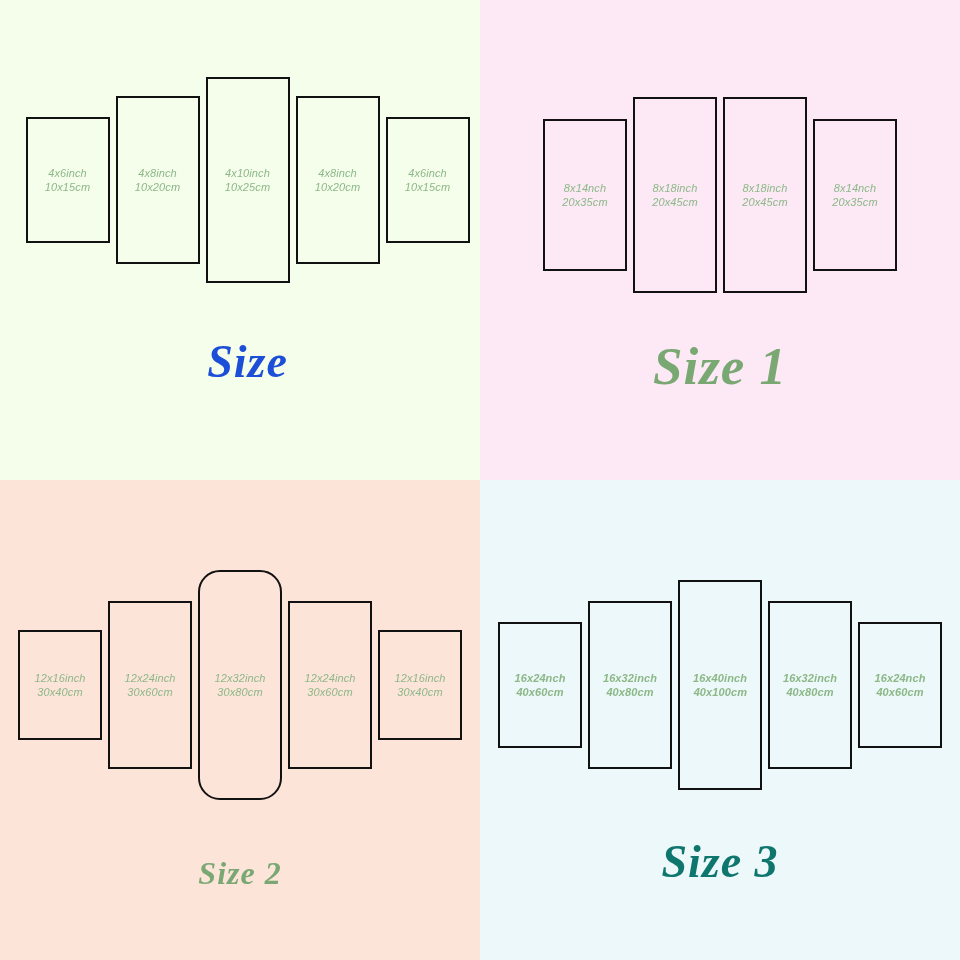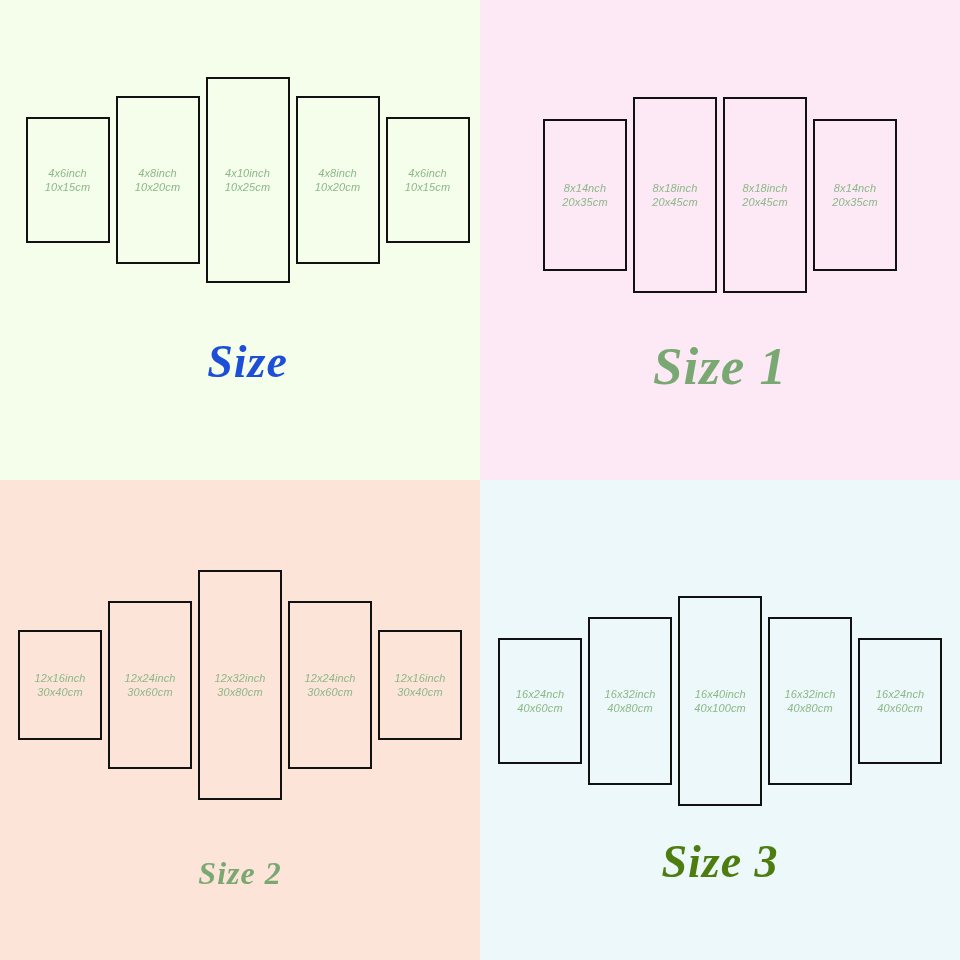--- a/index.html
+++ b/index.html
@@ -65,21 +65,21 @@
   
   .q0 .cluster{top:-10px;height:380px;}
   .q0 .title{top:335px;font-size:46px;}
 
   .q1 .cluster{top:0px;height:390px;}
   .q1 .title{top:336px;font-size:53px;}
 
   .q2 .cluster{top:10px;height:390px;}
   .q2 .title{top:375px;font-size:32px;}
 
-  .q3 .cluster{top:26px;height:390px;}
+  .q3 .cluster{top:10px;height:390px;font-weight:bold;}
   .q3 .title{top:355px;font-size:46px;}
 </style>
 </head>
 <body>
 
 <div id="sheet">
     <div class="quad q0" style="background: rgb(245, 253, 235); padding-left: 15px;">
       <div class="cluster">
         <div class="panel" style="width: 84px; height: 126px; border-color: rgb(17, 17, 17);">
           <div class="panel-label" style="color: rgb(140, 184, 136);">
@@ -150,21 +150,21 @@
             <span class="ln">12x16inch</span>
             <span class="ln">30x40cm</span>
           </div>
         </div>
         <div class="panel" style="width: 84px; height: 168px; border-color: rgb(17, 17, 17);">
           <div class="panel-label" style="color: rgb(140, 184, 136);">
             <span class="ln">12x24inch</span>
             <span class="ln">30x60cm</span>
           </div>
         </div>
-        <div class="panel" style="width: 84px; height: 230px; border-color: rgb(17, 17, 17);">
+        <div class="panel" style="width: 84px; height: 230px; border-color: rgb(17, 17, 17); border-radius: 22px;">
           <div class="panel-label" style="color: rgb(140, 184, 136);">
             <span class="ln">12x32inch</span>
             <span class="ln">30x80cm</span>
           </div>
         </div>
         <div class="panel" style="width: 84px; height: 168px; border-color: rgb(17, 17, 17);">
           <div class="panel-label" style="color: rgb(140, 184, 136);">
             <span class="ln">12x24inch</span>
             <span class="ln">30x60cm</span>
           </div>
@@ -204,15 +204,15 @@
             <span class="ln">40x80cm</span>
           </div>
         </div>
         <div class="panel" style="width: 84px; height: 126px; border-color: rgb(17, 17, 17);">
           <div class="panel-label" style="color: rgb(140, 184, 136);">
             <span class="ln">16x24nch</span>
             <span class="ln">40x60cm</span>
           </div>
         </div>
       </div>
-      <div class="title" style="color: #4d7c0f;">Size 3</div>
+      <div class="title" style="color: #0f766e;">Size 3</div>
     </div>
   </div>
 
 </body></html>

